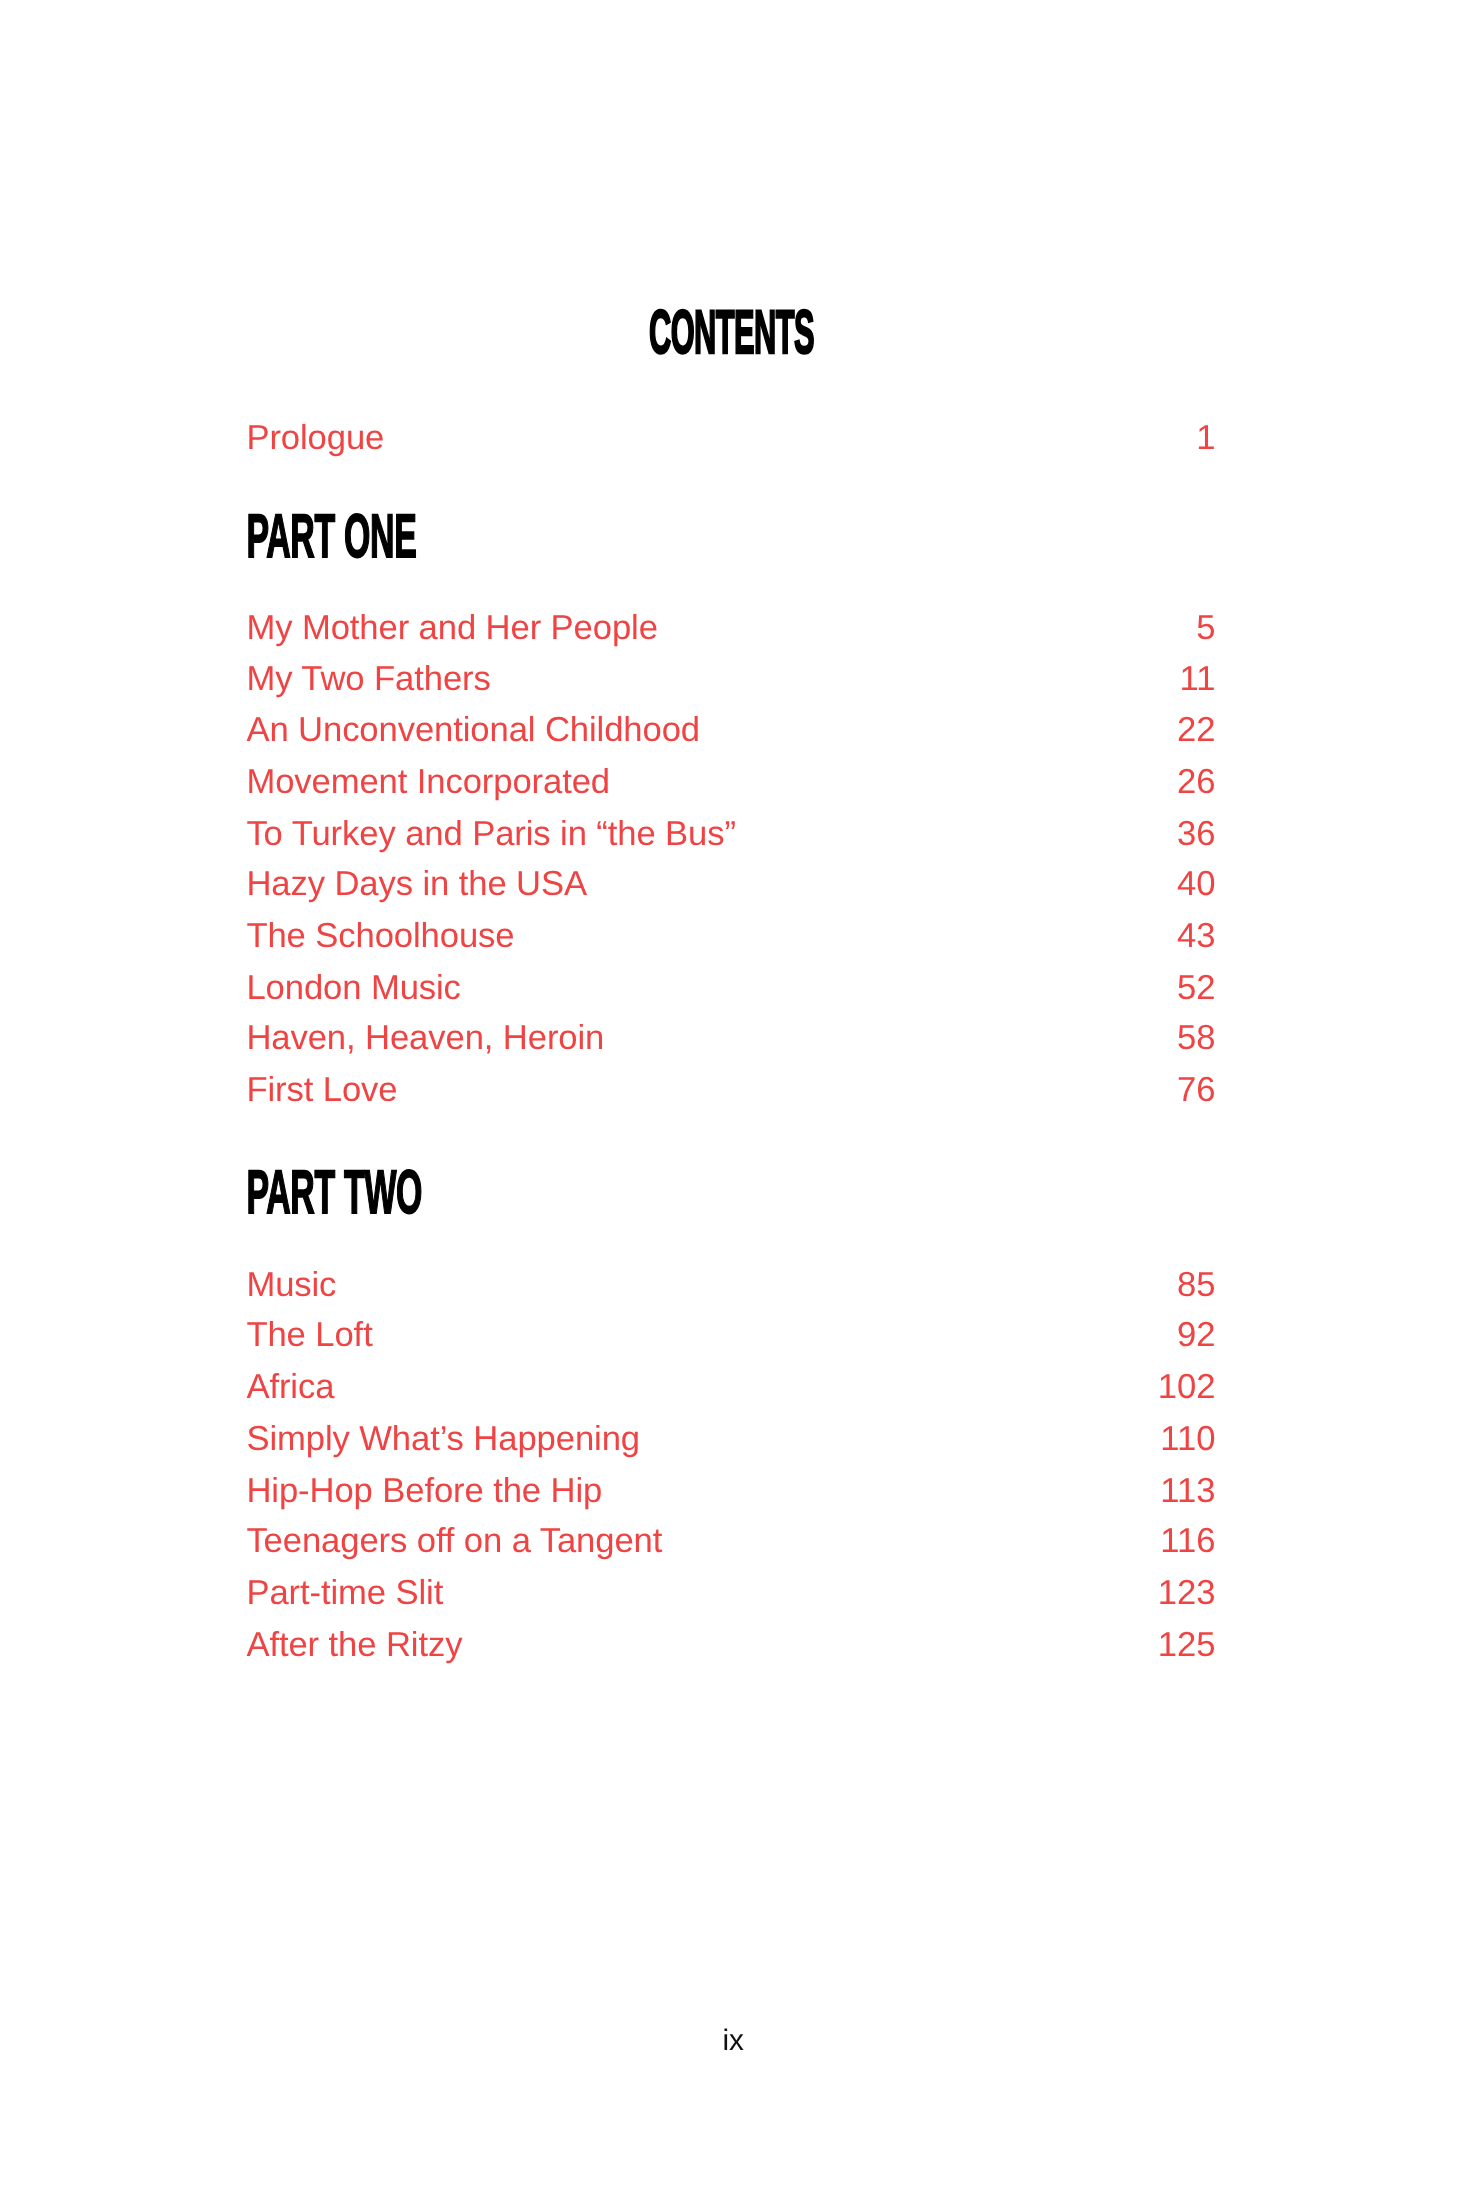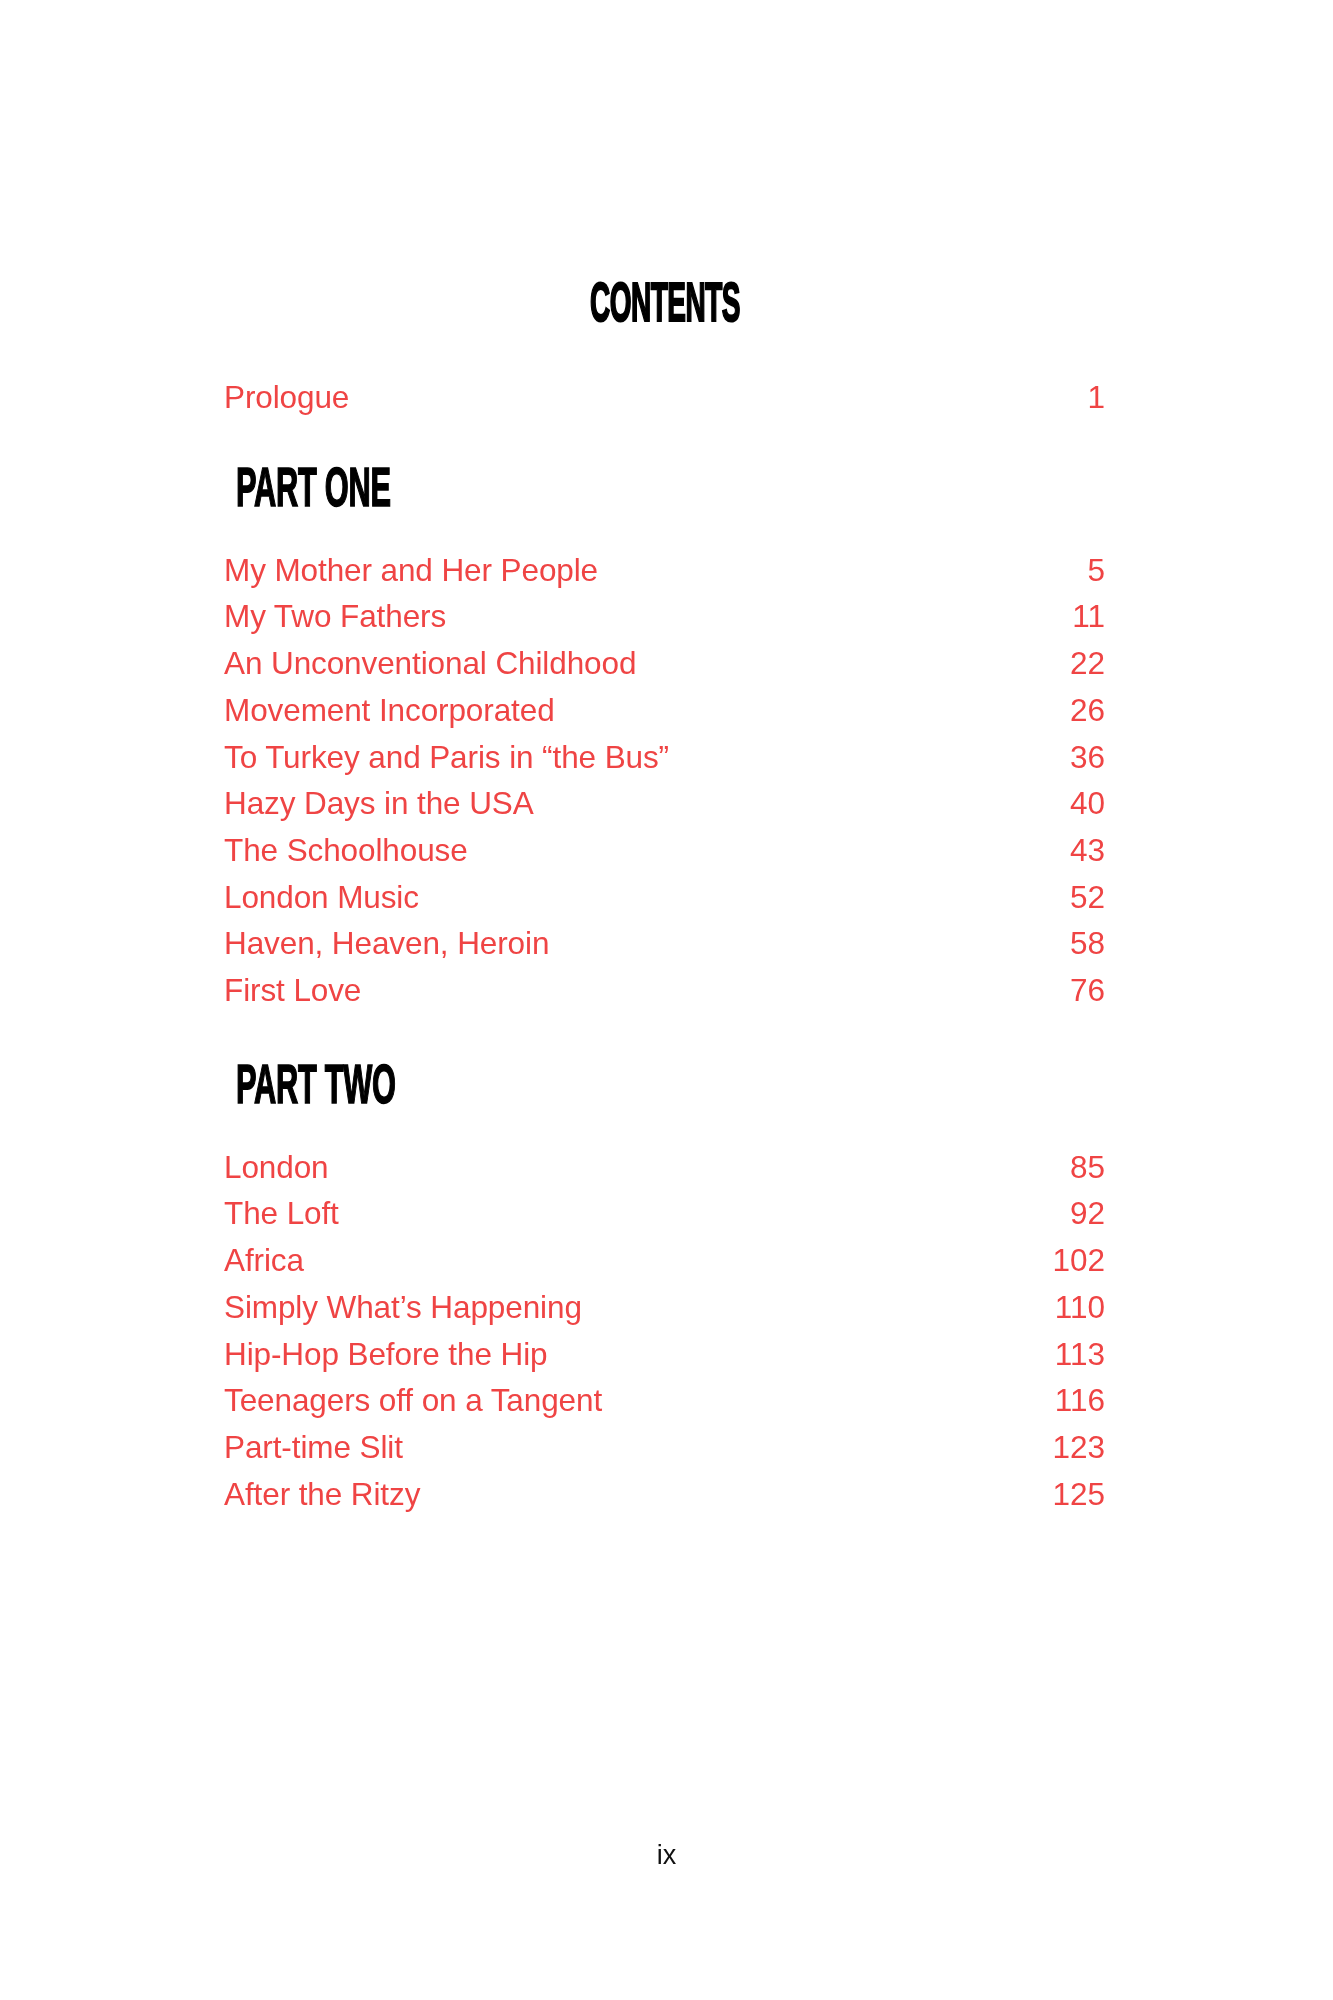--- a/index.html
+++ b/index.html
@@ -32,21 +32,21 @@
   }
   h1.contents-title .squeeze {
     display: inline-block;
     transform: scaleX(0.50);
     transform-origin: 50% 50%;
     letter-spacing: -1px;
     -webkit-text-stroke: 2.2px #000000;
   }
   .toc-sections { display: contents; }
   h2.part-heading {
-    margin: 12px;
+    margin: 0;
     font-size: 56px;
     line-height: 56px;
     font-weight: 700;
     color: #000000;
     white-space: nowrap;
   }
   .toc-sections h2.part-heading:nth-of-type(1) { margin-top: 38px; }
   .toc-sections h2.part-heading:nth-of-type(2) { margin-top: 42px; }
   h2.part-heading .squeeze {
     display: inline-block;
@@ -127,21 +127,21 @@
           <div class="toc-row">
             <span class="toc-title">Haven, Heaven, Heroin</span>
             <span class="toc-page">58</span>
           </div>
           <div class="toc-row">
             <span class="toc-title">First Love</span>
             <span class="toc-page">76</span>
           </div>
         </div><h2 class="part-heading"><span class="squeeze">PART TWO</span></h2><div class="toc-list">
           <div class="toc-row">
-            <span class="toc-title">London</span>
+            <span class="toc-title">Music</span>
             <span class="toc-page">85</span>
           </div>
           <div class="toc-row">
             <span class="toc-title">The Loft</span>
             <span class="toc-page">92</span>
           </div>
           <div class="toc-row">
             <span class="toc-title">Africa</span>
             <span class="toc-page">102</span>
           </div>

